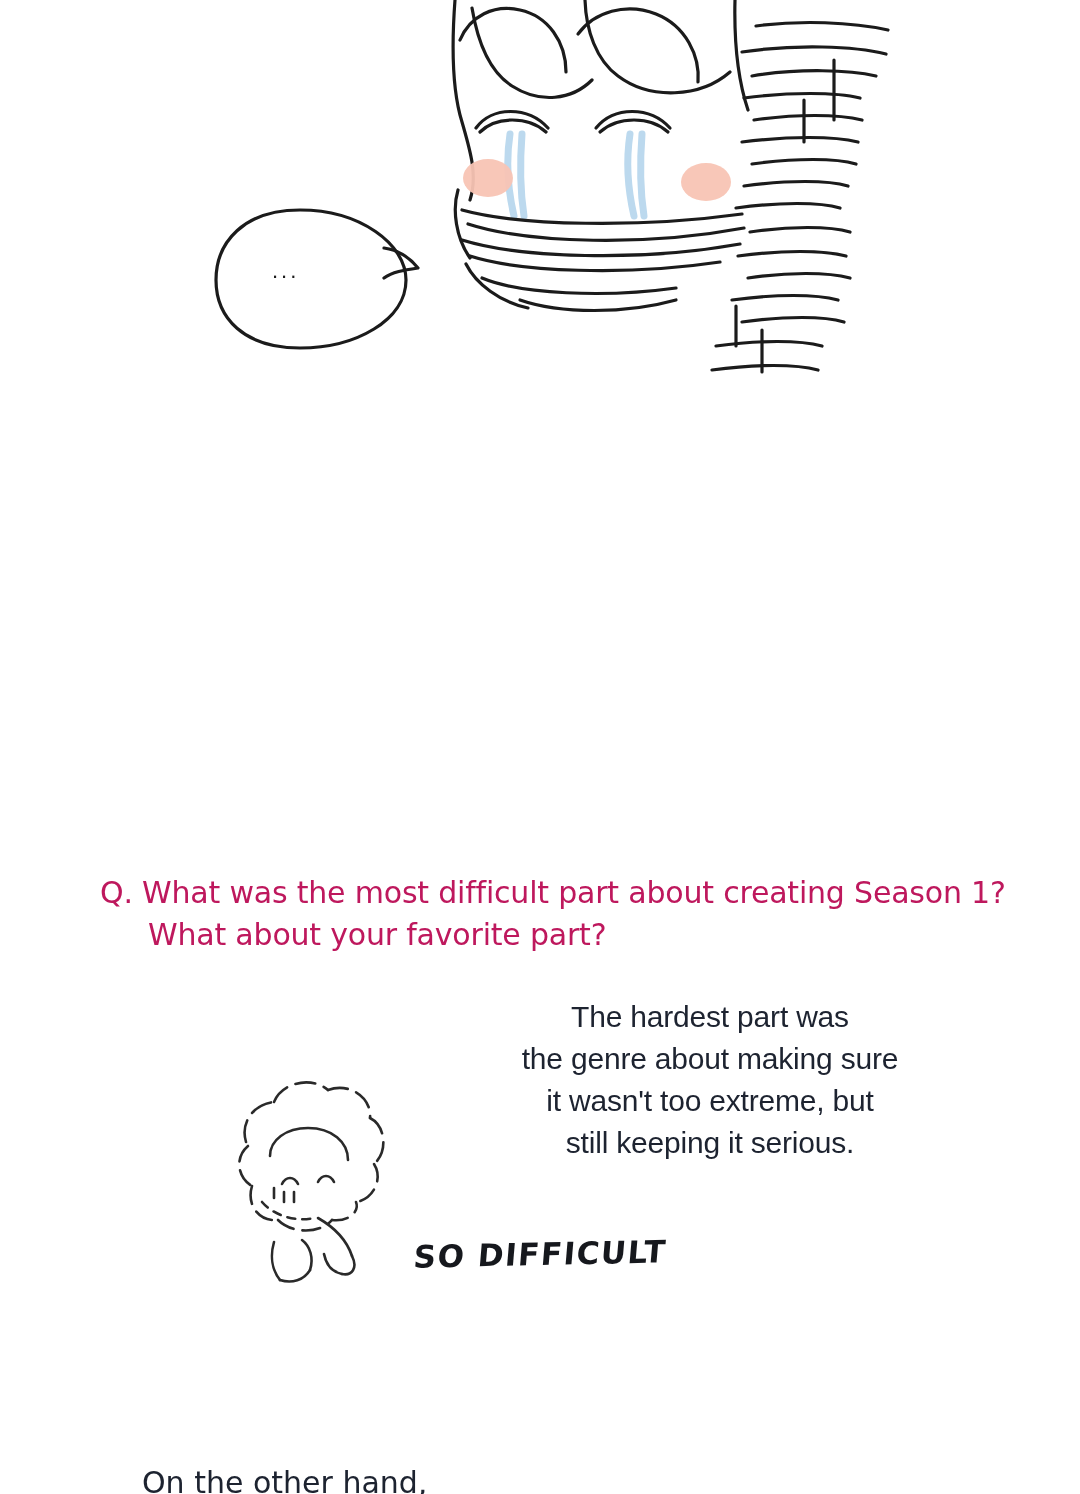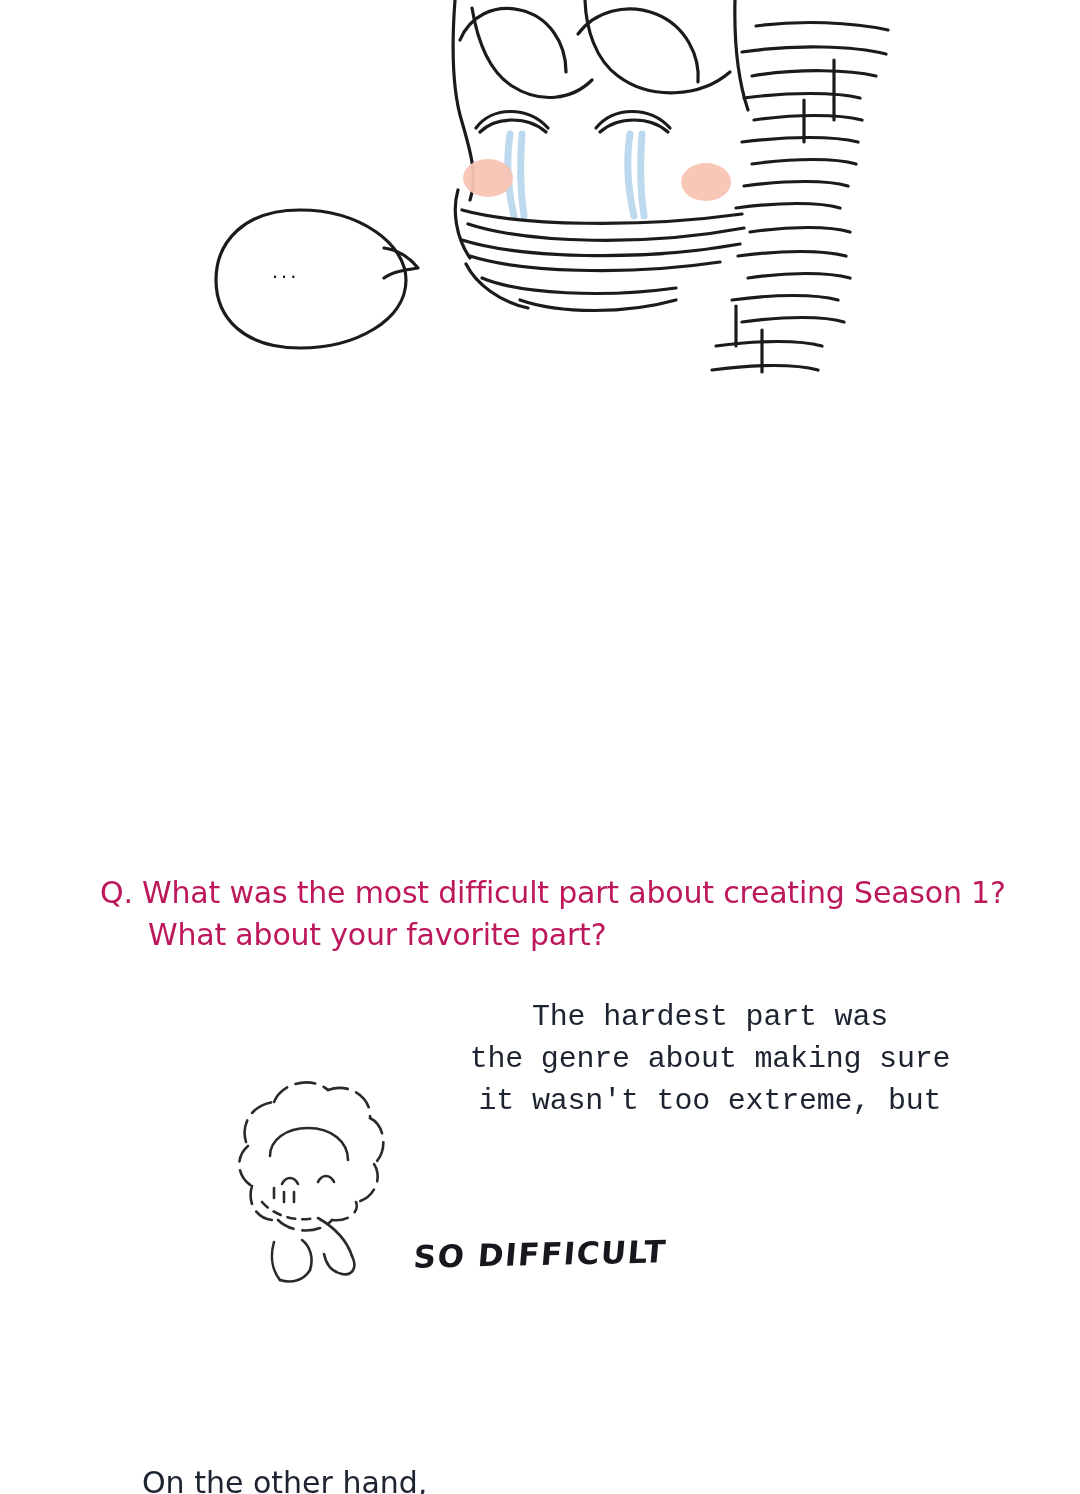--- a/index.html
+++ b/index.html
@@ -62,21 +62,21 @@
   
   .answer {
     position: absolute;
     left: 430px;
     top: 996px;
     width: 560px;
     text-align: center;
     font-size: 30px;
     line-height: 42px;
     color: #1d2330;
-    font-family: Liberation Mono, monospace;
+    font-family: Liberation Sans, sans-serif;
     letter-spacing: -0.2px;
   }
   .answer span {
     display: block;
   }
 
   
   .handwritten {
     position: absolute;
     left: 414px;
@@ -183,20 +183,21 @@
 
   <div class="question">
     <span class="q-line-1">Q. What was the most difficult part about creating Season 1?</span>
     <span class="q-line-2">What about your favorite part?</span>
   </div>
 
   <div class="answer">
     <span>The hardest part was</span>
     <span>the genre about making sure</span>
     <span>it wasn't too extreme, but</span>
+    <span>still keeping it serious.</span>
   </div>
 
   <div class="panel-small">
     <svg width="230" height="230" viewBox="0 0 230 230" xmlns="http://www.w3.org/2000/svg">
       <g fill="none" stroke="#2a2a2a" stroke-width="2.6" stroke-linecap="round" stroke-linejoin="round">
 
         <path d="M46 82 C40 62 54 44 74 42" stroke-dasharray="22 9"></path>
         <path d="M74 42 C82 22 112 16 128 30" stroke-dasharray="20 9"></path>
         <path d="M128 30 C150 22 172 38 170 58" stroke-dasharray="20 9"></path>
         <path d="M170 58 C186 66 188 92 174 104" stroke-dasharray="20 9"></path>

